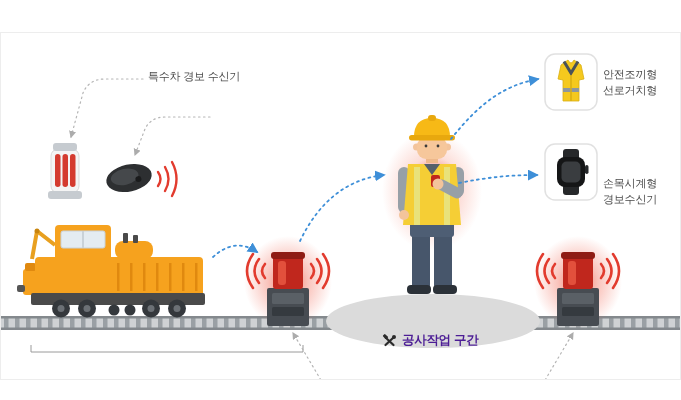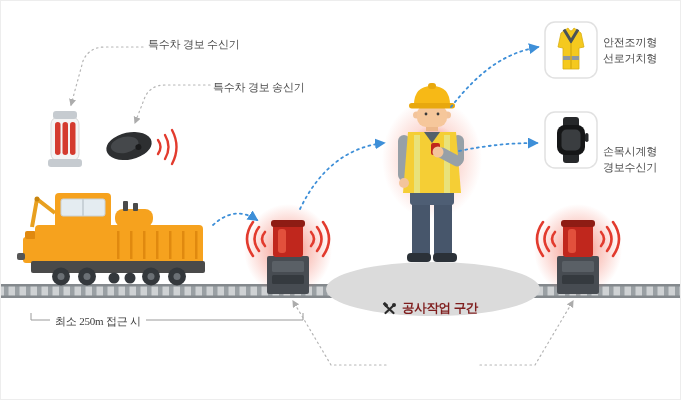--- a/index.html
+++ b/index.html
@@ -1,34 +1,35 @@
 <!DOCTYPE html>
 <html><head>
 <meta charset="utf-8">
 <style>
   * { margin:0; padding:0; box-sizing:border-box; }
   html,body { background:#fff; }
   .canvas {
-    position:relative; width:681px; height:400px; background:#fff;
+    position:relative; width:681px; height:348px; background:#fff;
     border:1px solid #ededed; overflow:hidden;
-    font-family:Liberation Serif, serif;
+    font-family:Liberation Sans, sans-serif;
+    margin-top:32px;
   }
   .scene { position:absolute; left:0; top:0; width:681px; height:400px; }
   .label {
     position:absolute; color:#4a4a4a; font-size:11px; line-height:1.45;
     white-space:pre-line; letter-spacing:-0.2px;
   }
   .label.centered { text-align:center; }
   .dim-label {
     position:absolute; background:#fff; padding:0 5px; font-size:11px;
     color:#3c3c3c; letter-spacing:-0.2px;
   }
   .zone-label {
     position:absolute; display:flex; align-items:center; gap:5px;
-    font-weight:bold; font-size:12.5px; color:#7f1d1d; letter-spacing:-0.3px;
+    font-weight:bold; font-size:12.5px; color:#4c1d95; letter-spacing:-0.3px;
   }
 </style>
 </head>
 <body>
 
 <div class="canvas">
 
   <svg class="scene" viewBox="0 0 681 400">
     <defs>
       <radialGradient id="glowStrong">
@@ -202,36 +203,34 @@
     <g fill="none" stroke="#B5B5B5" stroke-width="1.2" stroke-dasharray="1.5 3.5" stroke-linecap="round">
       <path d="M 142,46 L 104,46 Q 88,46 82,60 L 70,104" marker-end="url(#arrGray)"></path>
       <path d="M 209,84 L 164,84 Q 150,84 144,96 L 134,122" marker-end="url(#arrGray)"></path>
       <path d="M 385,364 L 330,364 L 292,300" marker-end="url(#arrGray)"></path>
       <path d="M 479,364 L 534,364 L 572,300" marker-end="url(#arrGray)"></path>
     </g>
   </svg>
 
   <div class="label" style="left:147px; top:36px;">특수차 경보 수신기</div>
 
-  <div class="label" style="left:212px; top:79px;">특수차 경보 송신기</div>
 
   <div class="label" style="left:602px; top:34px;">안전조끼형
 선로거치형</div>
 
   <div class="label" style="left:602px; top:143px;">손목시계형
 경보수신기</div>
 
   <div class="zone-label" style="left:381px; top:299px;">
     <svg width="15" height="14" viewBox="0 0 15 14">
       <g stroke="#2B2B2B" stroke-width="2.2" stroke-linecap="round">
         <line x1="3.5" y1="3.5" x2="11.5" y2="11"></line>
         <line x1="11.5" y1="3.5" x2="3.5" y2="11"></line>
       </g>
       <rect x="1" y="1" width="5" height="3.2" rx="1" transform="rotate(42 3.5 2.6)" fill="#2B2B2B"></rect>
       <circle cx="12" cy="3" r="2" fill="#2B2B2B"></circle>
     </svg>
     <span>공사작업 구간</span>
   </div>
 
-  <div class="dim-label" style="left:49px; top:313px;">최소 250m 접근 시</div>
 
 
 </div>
 
 </body></html>

